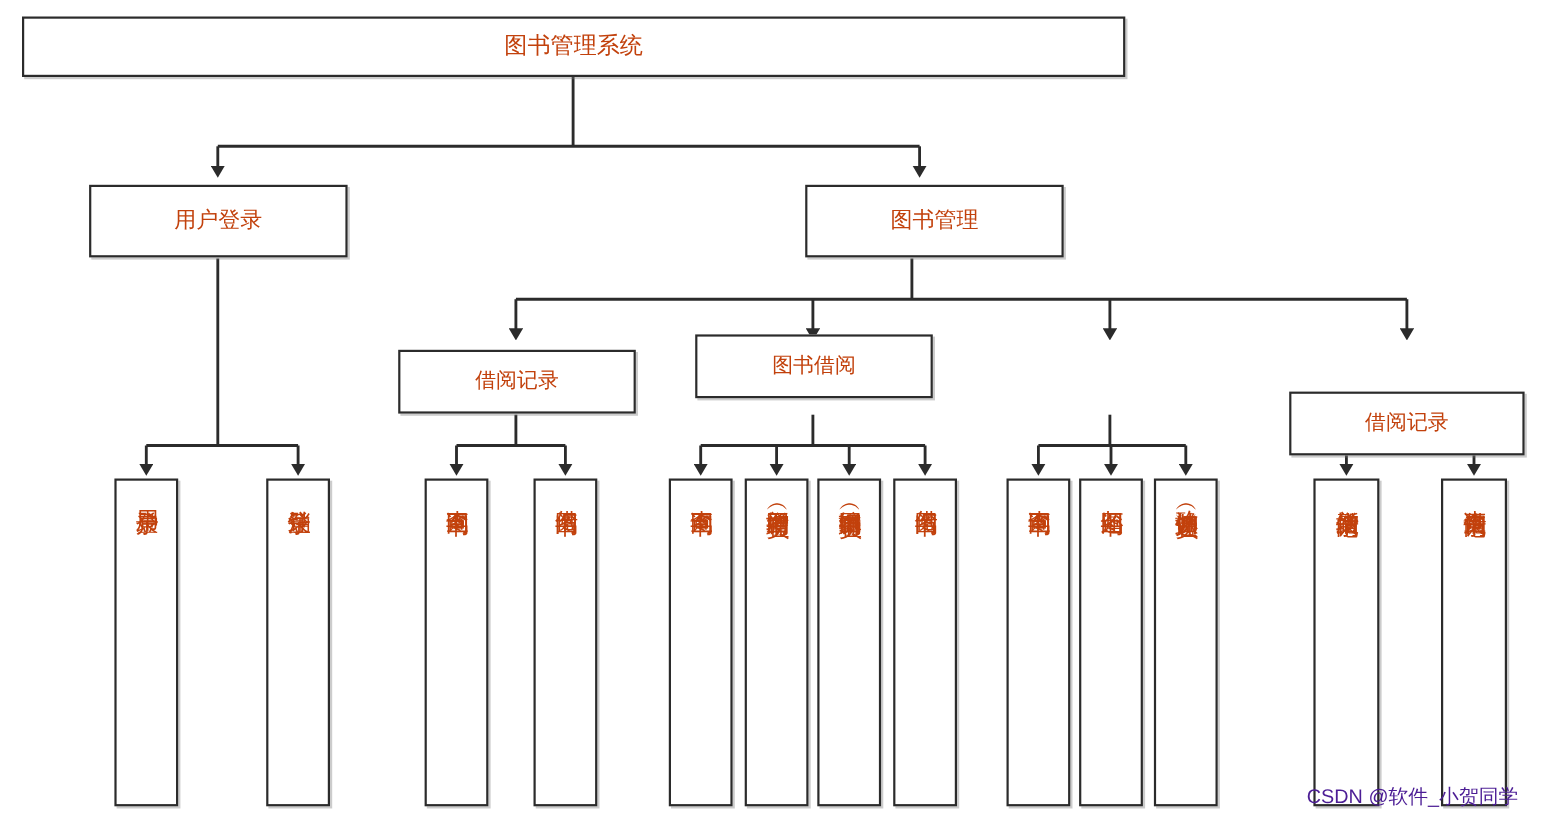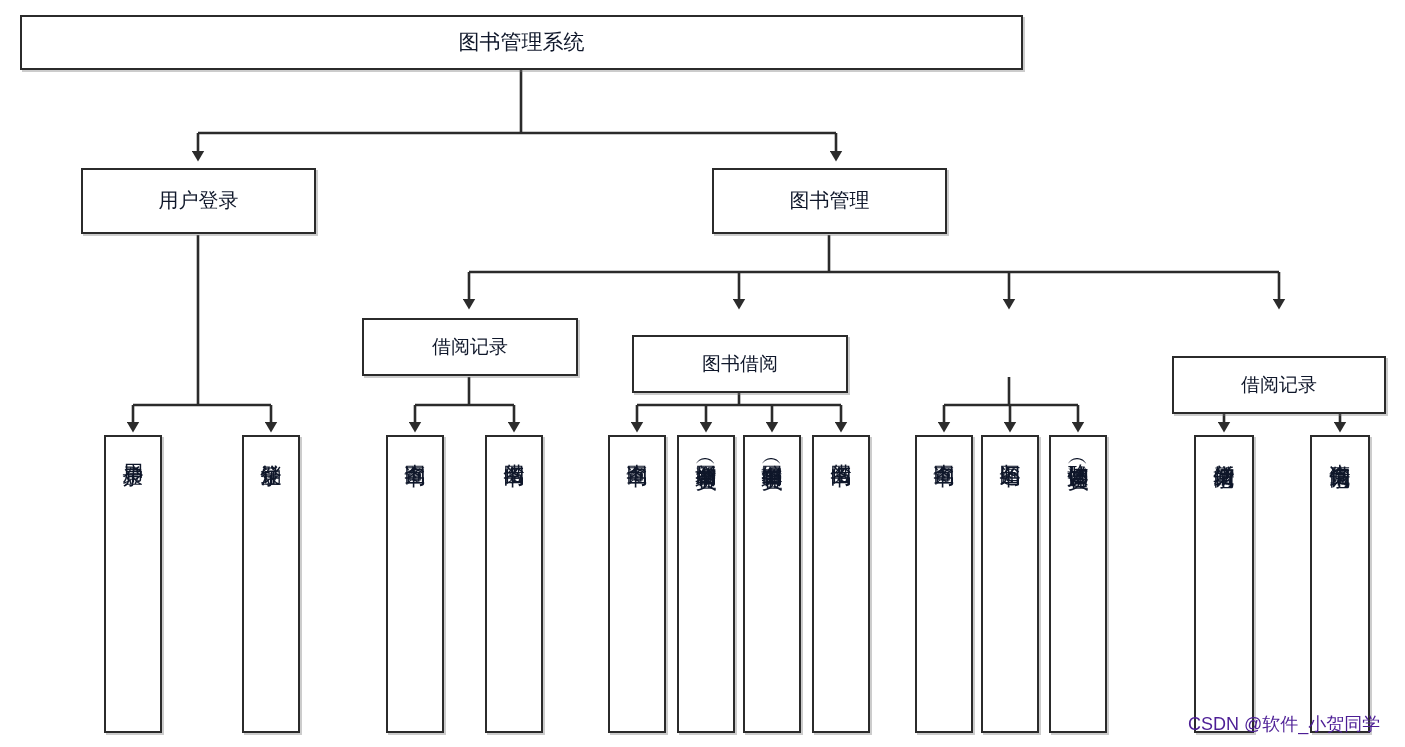--- a/index.html
+++ b/index.html
@@ -27,21 +27,21 @@
   }
   .node {
     position: absolute;
     box-sizing: border-box;
     background: #ffffff;
     border: 2px solid #2b2b2b;
     box-shadow: 2px 2px 0 rgba(120,120,120,0.38);
     display: flex;
     align-items: center;
     justify-content: center;
-    color: #0f172a;
+    color: #c2410c;
     z-index: 2;
   }
   .node .lbl {
     display: block;
     text-align: center;
     line-height: 1.18;
     white-space: nowrap;
   }
   .node.root .lbl { font-size: 21px; }
   .node.lvl2 .lbl { font-size: 20px; }
@@ -123,28 +123,28 @@
     </g>
   </svg>
 
   <div class="node root" style="left:20px; top:15px; width:1003px; height:55px;">
     <span class="lbl">图书管理系统</span>
   </div>
 
   <div class="node lvl2" style="left:81px; top:168px; width:235px; height:66px;">
     <span class="lbl">用户登录</span>
   </div>
-  <div class="node lvl2" style="left:712px; top:168px; width:235px; height:66px;">
+  <div class="node lvl2" style="left:732px; top:168px; width:235px; height:66px;">
     <span class="lbl">图书管理</span>
   </div>
 
   <div class="node lvl3" style="left:362px; top:318px; width:216px; height:58px;">
     <span class="lbl">借阅记录</span>
   </div>
-  <div class="node lvl3" style="left:632px; top:335px; width:216px; height:58px;">
+  <div class="node lvl3" style="left:632px; top:304px; width:216px; height:58px;">
     <span class="lbl">图书借阅</span>
   </div>
   <div class="node lvl3" style="left:1172px; top:318px; width:214px; height:58px;margin-top:38px;">
     <span class="lbl">借阅记录</span>
   </div>
 
   <div class="node leaf" style="left:104px; top:435px; width:58px; height:298px;">
     <span class="lbl">用户登录</span>
   </div>
   <div class="node leaf" style="left:242px; top:435px; width:58px; height:298px;">

